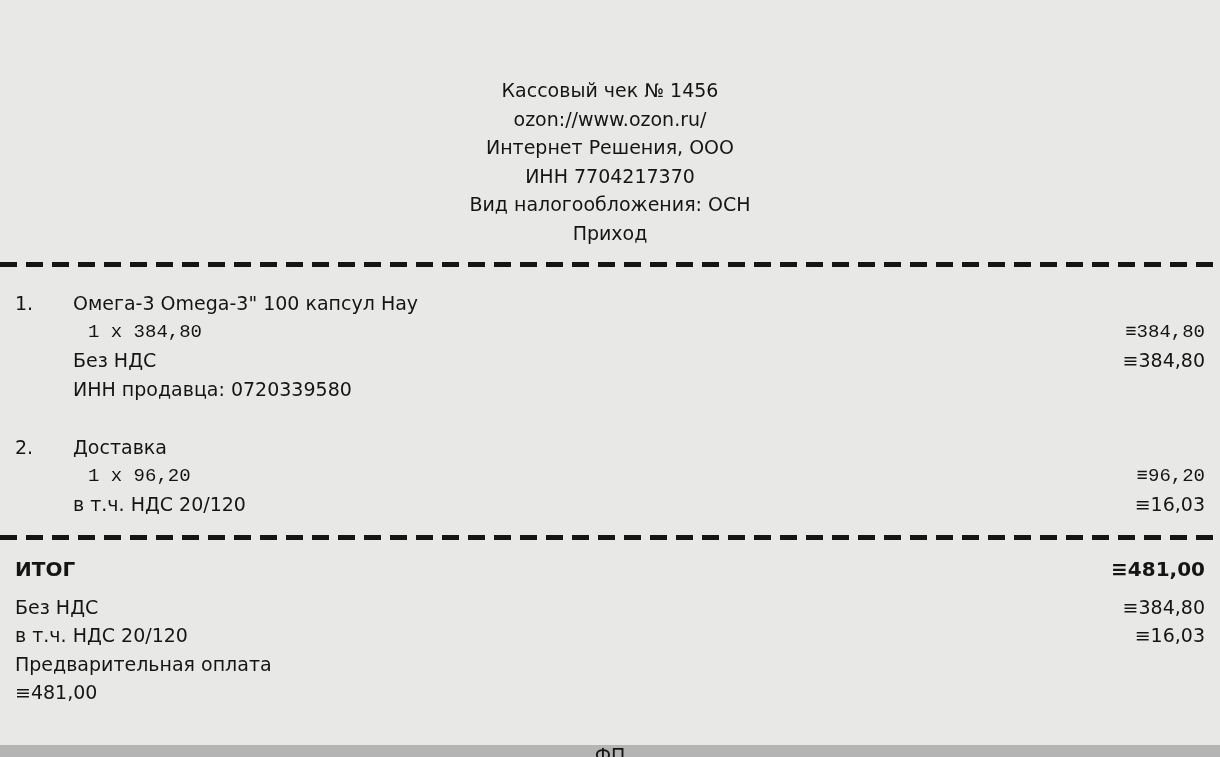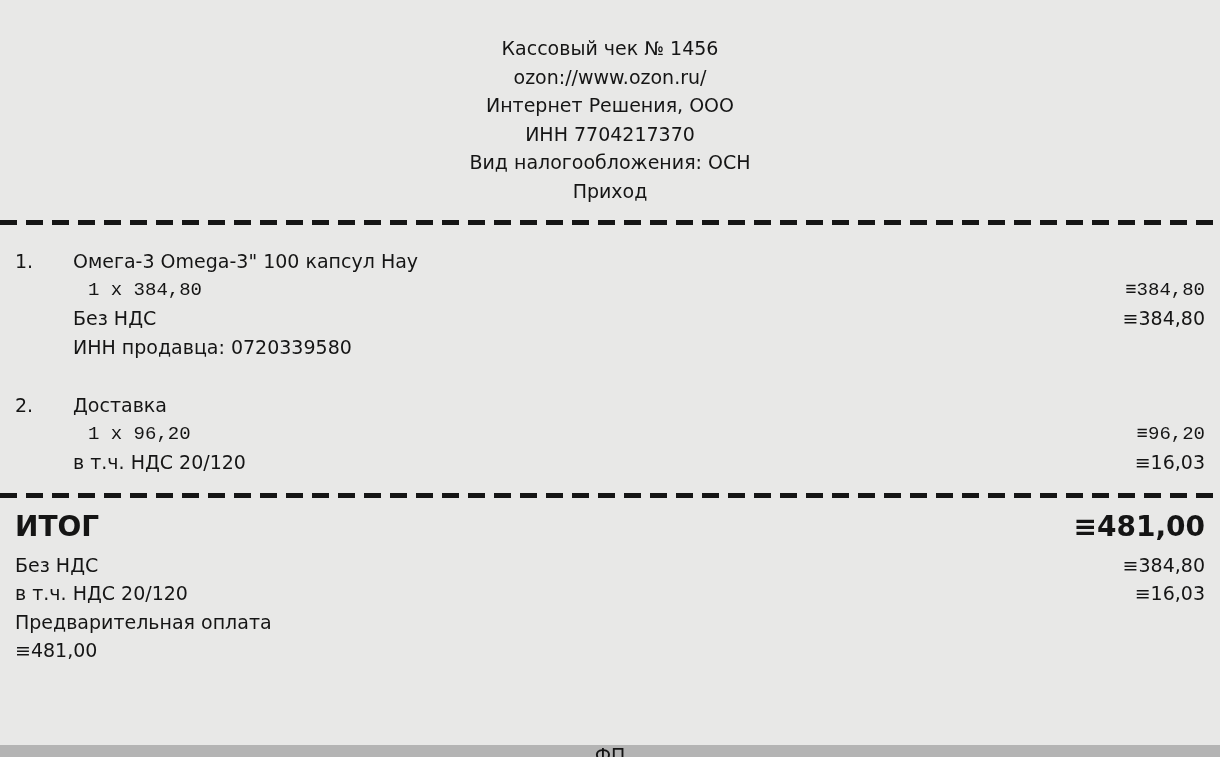--- a/index.html
+++ b/index.html
@@ -10,21 +10,21 @@
   * { margin: 0; padding: 0; box-sizing: border-box; }
   html, body {
     width: 1220px; height: 757px;
     overflow: hidden;
     background: var(--bg);
     color: var(--text);
     font-family: "DejaVu Sans", sans-serif;
     font-size: 19px;
     position: relative;
   }
-  .receipt { padding: 34px 15px 0 15px; }
+  .receipt { padding: 34px 15px 0 15px; margin-top: 42px; }
 
   .header-line {
     text-align: center;
     line-height: 28.5px;
     white-space: pre;
   }
 
   .dash-sep {
     height: 5px;
     margin: 0 -15px;
@@ -48,21 +48,21 @@
   }
   .sub { padding-left: 58px; }
   .sub.qty { padding-left: 73px; font-family: Liberation Mono, monospace; }
   .amt { text-align: left; white-space: pre; }
 
   .totals { margin-top: 9px; }
   .total-main {
     display: flex;
     justify-content: space-between;
     font-weight: bold;
-    font-size: 28px;
+    font-size: 20px;
     line-height: 40px;
   }
   .total-rows { margin-top: 4px; }
 
   .band {
     position: absolute;
     left: 0; right: 0;
     top: 745px;
     height: 50px;
     background: var(--band);

